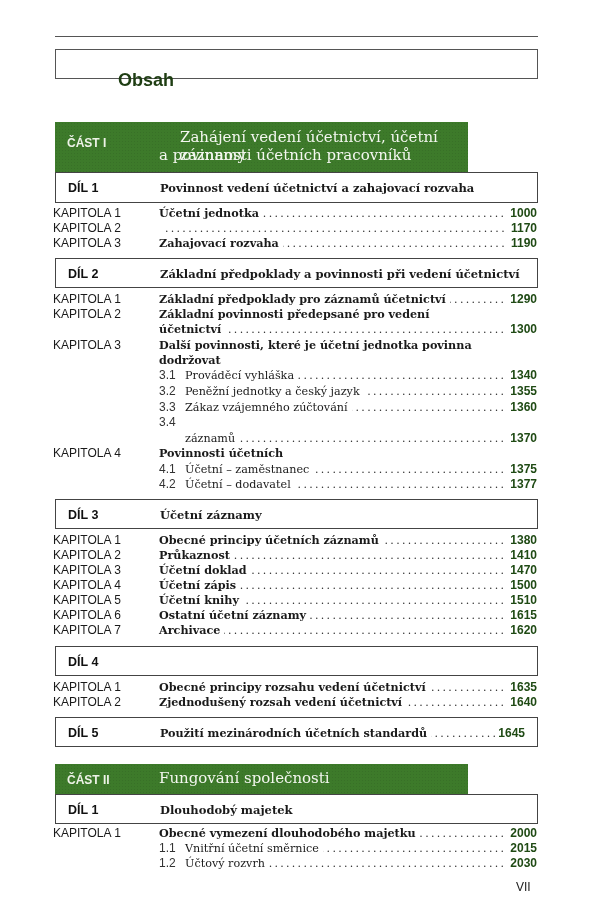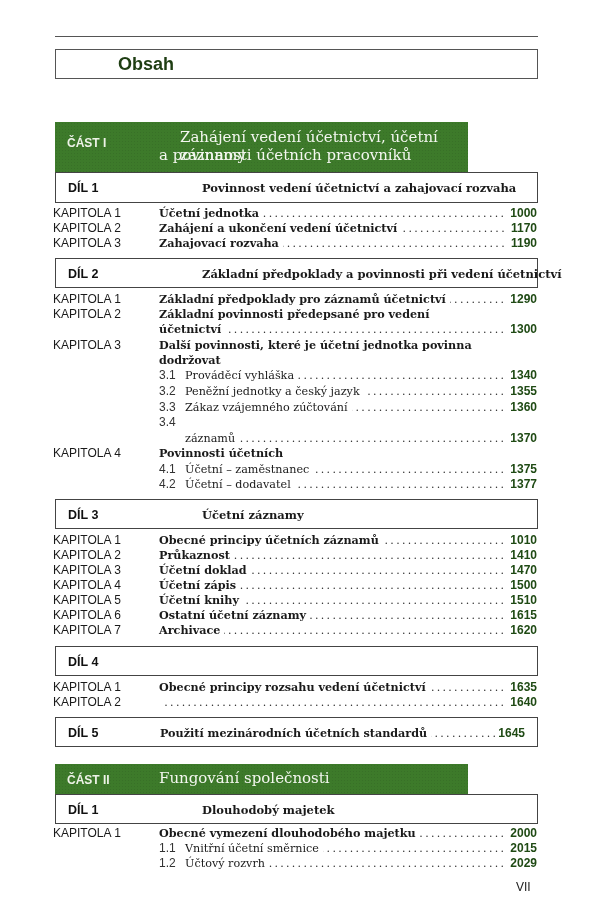--- a/index.html
+++ b/index.html
@@ -6,21 +6,21 @@
   body {
     width: 600px; height: 902px; background: #ffffff; position: relative;
     overflow: hidden; color: #1a1a1a;
   }
   .top-rule { position: absolute; left: 55px; top: 36px; width: 483px; height: 1px; background: #555; }
   .title-box {
     position: absolute; left: 55px; top: 49px; width: 481px; height: 28px;
     border: 1px solid #555; box-sizing: content-box;
   }
   .title-box span {
-    position: absolute; left: 62px; top: 4px;
+    position: absolute; left: 62px; top: 20px;
     font-family: "Liberation Sans", sans-serif; font-weight: bold; font-size: 18px; color: #1e3d12;
   }
   .cast {
     position: absolute; left: 55px; width: 413px; background: #3d7a2a;
     background-image: radial-gradient(rgba(0,0,0,0.08) 1px, transparent 1px);
     background-size: 3px 3px; color: #fff;
   }
   .cast .label {
     position: absolute; left: 12px; font-family: "Liberation Sans", sans-serif;
     font-weight: bold; font-size: 12px; color: #eef3e8;
@@ -32,21 +32,21 @@
   .dil {
     position: absolute; left: 55px; width: 481px; border: 1px solid #444;
     background: #fff;
   }
   .dil .label {
     position: absolute; left: 12px; font-family: "Liberation Sans", sans-serif;
     font-weight: bold; font-size: 12.5px; color: #111;
   }
   .dil .title {
     position: absolute; left: 104px; font-family: "DejaVu Serif", serif; font-weight: bold;
-    font-size: 11.5px; color: #1a1a1a; white-space: nowrap; margin-left: 42px;
+    font-size: 11.5px; color: #1a1a1a; white-space: nowrap;
   }
   .row {
     position: absolute; left: 53px; width: 484px; height: 15px; font-size: 12px; line-height: 15px;
   }
   .row .kap {
     position: absolute; left: 0; top: 0; font-family: "Liberation Sans", sans-serif; font-size: 12px; color: #1a1a1a;
   }
   .entry {
     position: absolute; left: 106px; right: 0; top: 0; display: flex; align-items: baseline; white-space: nowrap;
   }
@@ -86,21 +86,20 @@
   <span class="kap">KAPITOLA 1</span>
   <div class="entry">
       <span class="t">Účetní jednotka</span>
       <span class="dots">..................................................................................</span>
       <span class="pg">1000</span>
     </div>
 </div>
 <div class="row" style="top:221px;">
   <span class="kap">KAPITOLA 2</span>
   <div class="entry">
-      <span class="t">Zahájení a ukončení vedení účetnictví</span>
       <span class="dots">..................................................................................</span>
       <span class="pg">1170</span>
     </div>
 </div>
 <div class="row" style="top:236px;">
   <span class="kap">KAPITOLA 3</span>
   <div class="entry">
       <span class="t">Zahajovací rozvaha</span>
       <span class="dots">..................................................................................</span>
       <span class="pg">1190</span>
@@ -205,21 +204,21 @@
 
 <div class="dil" style="top:499px;height:28px;">
   <span class="label" style="top:8px;">DÍL 3</span>
   <span class="title" style="top:8px;">Účetní záznamy</span>
 </div>
 <div class="row" style="top:533px;">
   <span class="kap">KAPITOLA 1</span>
   <div class="entry">
       <span class="t">Obecné principy účetních záznamů</span>
       <span class="dots">..................................................................................</span>
-      <span class="pg">1010</span>
+      <span class="pg">1380</span>
     </div>
 </div>
 <div class="row" style="top:548px;">
   <span class="kap">KAPITOLA 2</span>
   <div class="entry">
       <span class="t">Průkaznost</span>
       <span class="dots">..................................................................................</span>
       <span class="pg">1410</span>
     </div>
 </div>
@@ -271,20 +270,21 @@
   <span class="kap">KAPITOLA 1</span>
   <div class="entry">
       <span class="t">Obecné principy rozsahu vedení účetnictví</span>
       <span class="dots">..................................................................................</span>
       <span class="pg">1635</span>
     </div>
 </div>
 <div class="row" style="top:695px;">
   <span class="kap">KAPITOLA 2</span>
   <div class="entry">
+      <span class="t">Zjednodušený rozsah vedení účetnictví</span>
       <span class="dots">..................................................................................</span>
       <span class="pg">1640</span>
     </div>
 </div>
 
 <div class="dil" style="top:717px;height:28px;">
   <span class="label" style="top:8px;">DÍL 5</span>
   <div class="entry" style="left:104px;right:12px;top:8px;position:absolute;">
       <span class="t">Použití mezinárodních účetních standardů</span>
       <span class="dots" style="margin-right:0;">..................................................................................</span>
@@ -314,17 +314,17 @@
       <span class="t">Vnitřní účetní směrnice</span>
       <span class="dots">..................................................................................</span>
       <span class="pg">2015</span>
     </div>
 </div>
 <div class="row" style="top:856px;">
   <div class="entry sub">
       <span class="num">1.2</span>
       <span class="t">Účtový rozvrh</span>
       <span class="dots">..................................................................................</span>
-      <span class="pg">2029</span>
+      <span class="pg">2030</span>
     </div>
 </div>
 
 <div class="folio">VII</div>
 
 </body></html>

